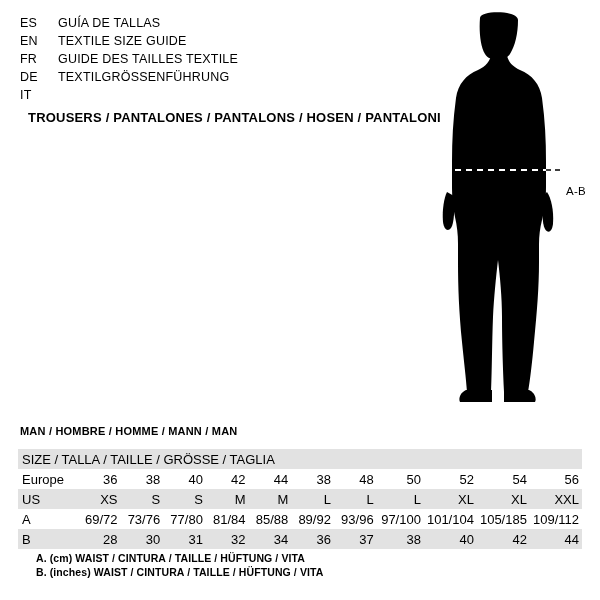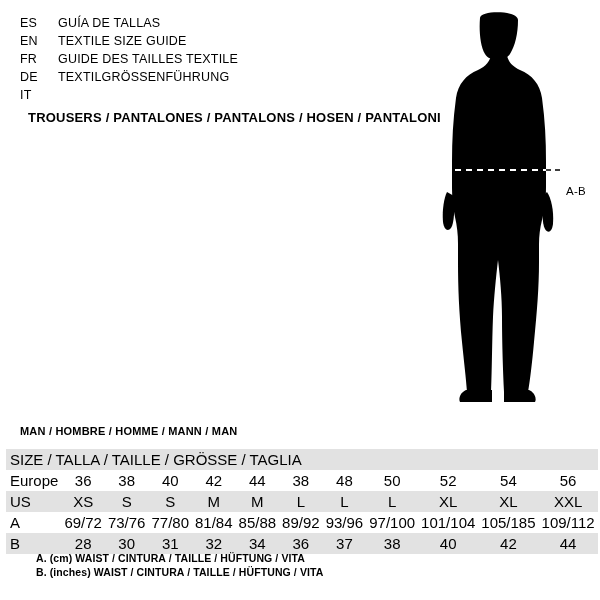--- a/index.html
+++ b/index.html
@@ -77,41 +77,41 @@
   .table-title {
     position: absolute;
     left: 20px;
     top: 425px;
     font-size: 11px;
     font-weight: bold;
     letter-spacing: 0.2px;
   }
   table.size-table {
     position: absolute;
-    left: 6px;
+    left: 18px;
     top: 449px;
     width: 564px;
     border-collapse: collapse;
-    font-size: 15px;
+    font-size: 13px;
   }
   table.size-table td {
     padding: 2px 3px 2px 3px;
     height: 16px;
     white-space: nowrap;
   }
   table.size-table tr.shaded td {
     background: #e2e2e2;
   }
   table.size-table td.label-cell {
     width: 72px;
     padding-left: 4px;
   }
   table.size-table td.val {
     width: 44px;
-    text-align: center;
+    text-align: right;
   }
 
   
   .notes {
     position: absolute;
     left: 20px;
     top: 551px;
     font-size: 10.5px;
     line-height: 14px;
     font-weight: bold;

